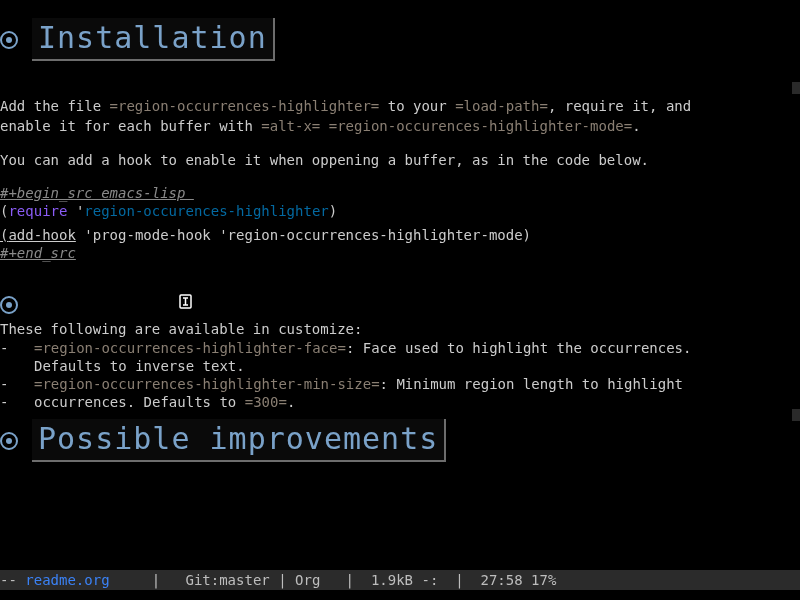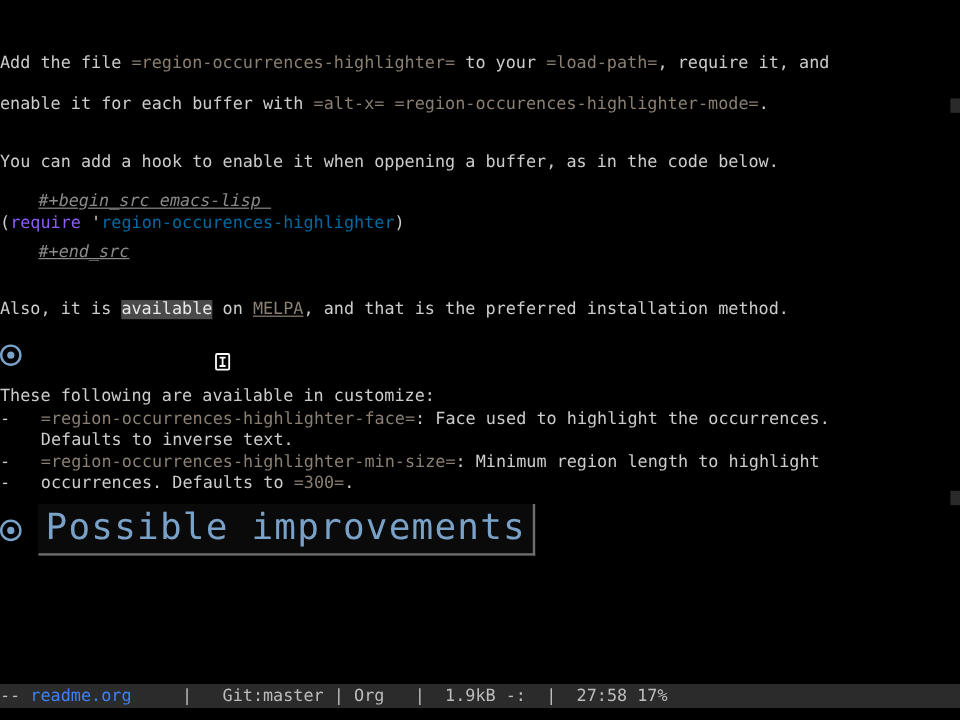--- a/index.html
+++ b/index.html
@@ -64,31 +64,30 @@
   .heading-text {
     font-size: 30px;
     color: #7aa2c9;
     background: #0a0a0a;
     padding: 0 6px 2px 6px;
     border-right: 2px solid #6d6d6d;
     border-bottom: 2px solid #6d6d6d;
     letter-spacing: 1px;
   }
   .para {
-    margin: 16px 8px 0 0;
+    margin: 2px 8px 0 0;
     padding: 0 0 0 0;
   }
   .verbatim {
     color: #8a7f73;
   }
   .src-meta {
     color: #8a8a8a;
     text-decoration: underline;
     font-style: italic;
-    margin-left: 32px;
   }
   .paren { color: #cccccc; }
   .keyword { color: #8b5cf6; }
   .quote { color: #cccccc; }
   .symbol-hl { color: #0369a1; }
   .builtin { color: #cccccc; text-decoration: underline; }
   .line { white-space: pre; }
   .hl-sel {
     background: #4a4a4a;
     color: #e8e8e8;
@@ -143,40 +142,44 @@
   .gap-md { height: 14px; }
   .gap-lg { height: 28px; }
 </style>
 </head>
 <body>
 
 <div class="buffer">
 
   <div class="content">
 
+    <div class="heading-row h1">
+      <span class="bullet"></span>
+      <span class="heading-text">Installation</span>
+    </div>
 
     <div class="gap-lg"></div>
 
     <div class="para line"><span>Add the file </span><span class="verbatim">=region-occurrences-highlighter=</span><span> to your </span><span class="verbatim">=load-path=</span><span>, require it, and</span></div>
     <div class="para line"><span>enable it for each buffer with </span><span class="verbatim">=alt-x=</span><span> </span><span class="verbatim">=region-occurences-highlighter-mode=</span><span>.</span></div>
 
     <div class="gap-md"></div>
 
     <div class="para line"><span>You can add a hook to enable it when oppening a buffer, as in the code below.</span></div>
 
     <div class="gap-md"></div>
 
     <div class="line"><span class="src-meta">#+begin_src emacs-lisp </span></div>
     <div class="line"><span class="paren">(</span><span class="keyword">require</span><span class="quote"> '</span><span class="symbol-hl">region-occurences-highlighter</span><span class="paren">)</span></div>
     <div class="gap-sm"></div>
+    <div class="line"><span class="builtin">(</span><span class="builtin">add-hook</span><span> 'prog-mode-hook 'region-occurrences-highlighter-mode)</span></div>
     <div class="line"><span class="src-meta">#+end_src</span></div>
 
     <div class="gap-md"></div>
 
-    <div class="para line"><span>Also, it is </span><span class="hl-sel">available</span><span> on </span><span class="link">MELPA</span><span>, and that is the preferred installation method.</span></div>
 
     <div class="heading-row h2">
       <span class="bullet"></span>
     </div>
 
     <div class="para line"><span>These following are available in customize:</span></div>
 
     <div class="list-row">
       <div class="list-dash">- </div>
       <div class="list-body">

